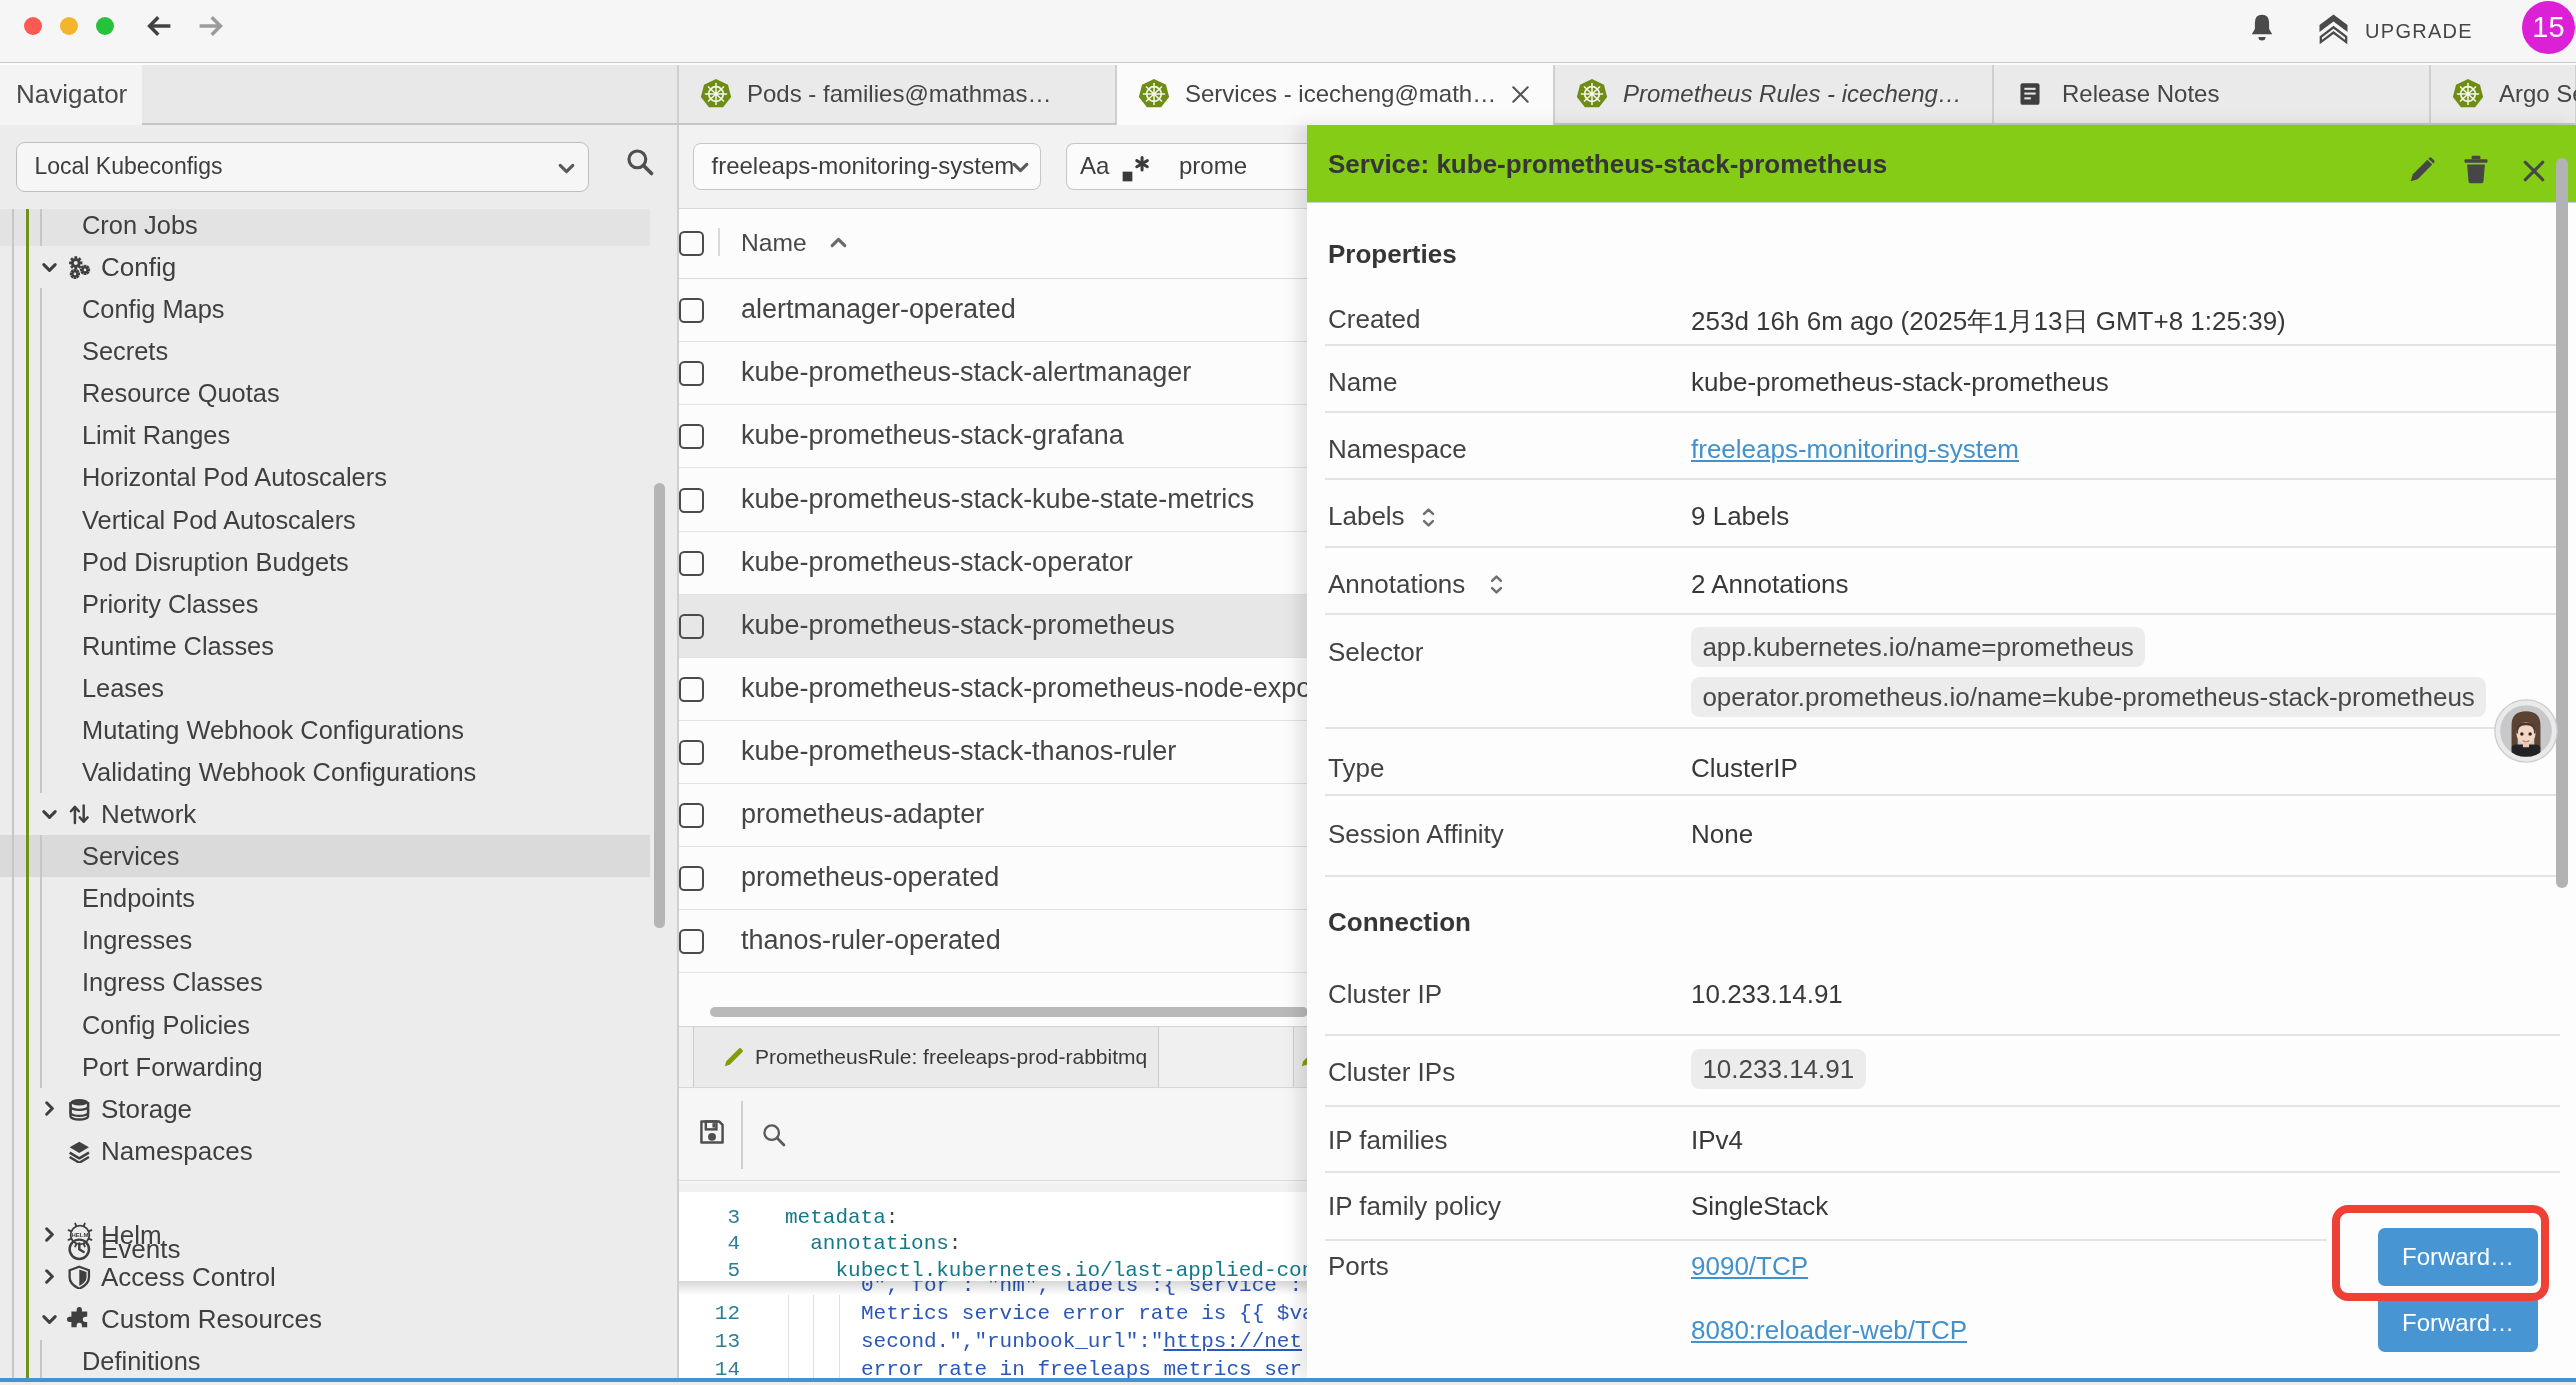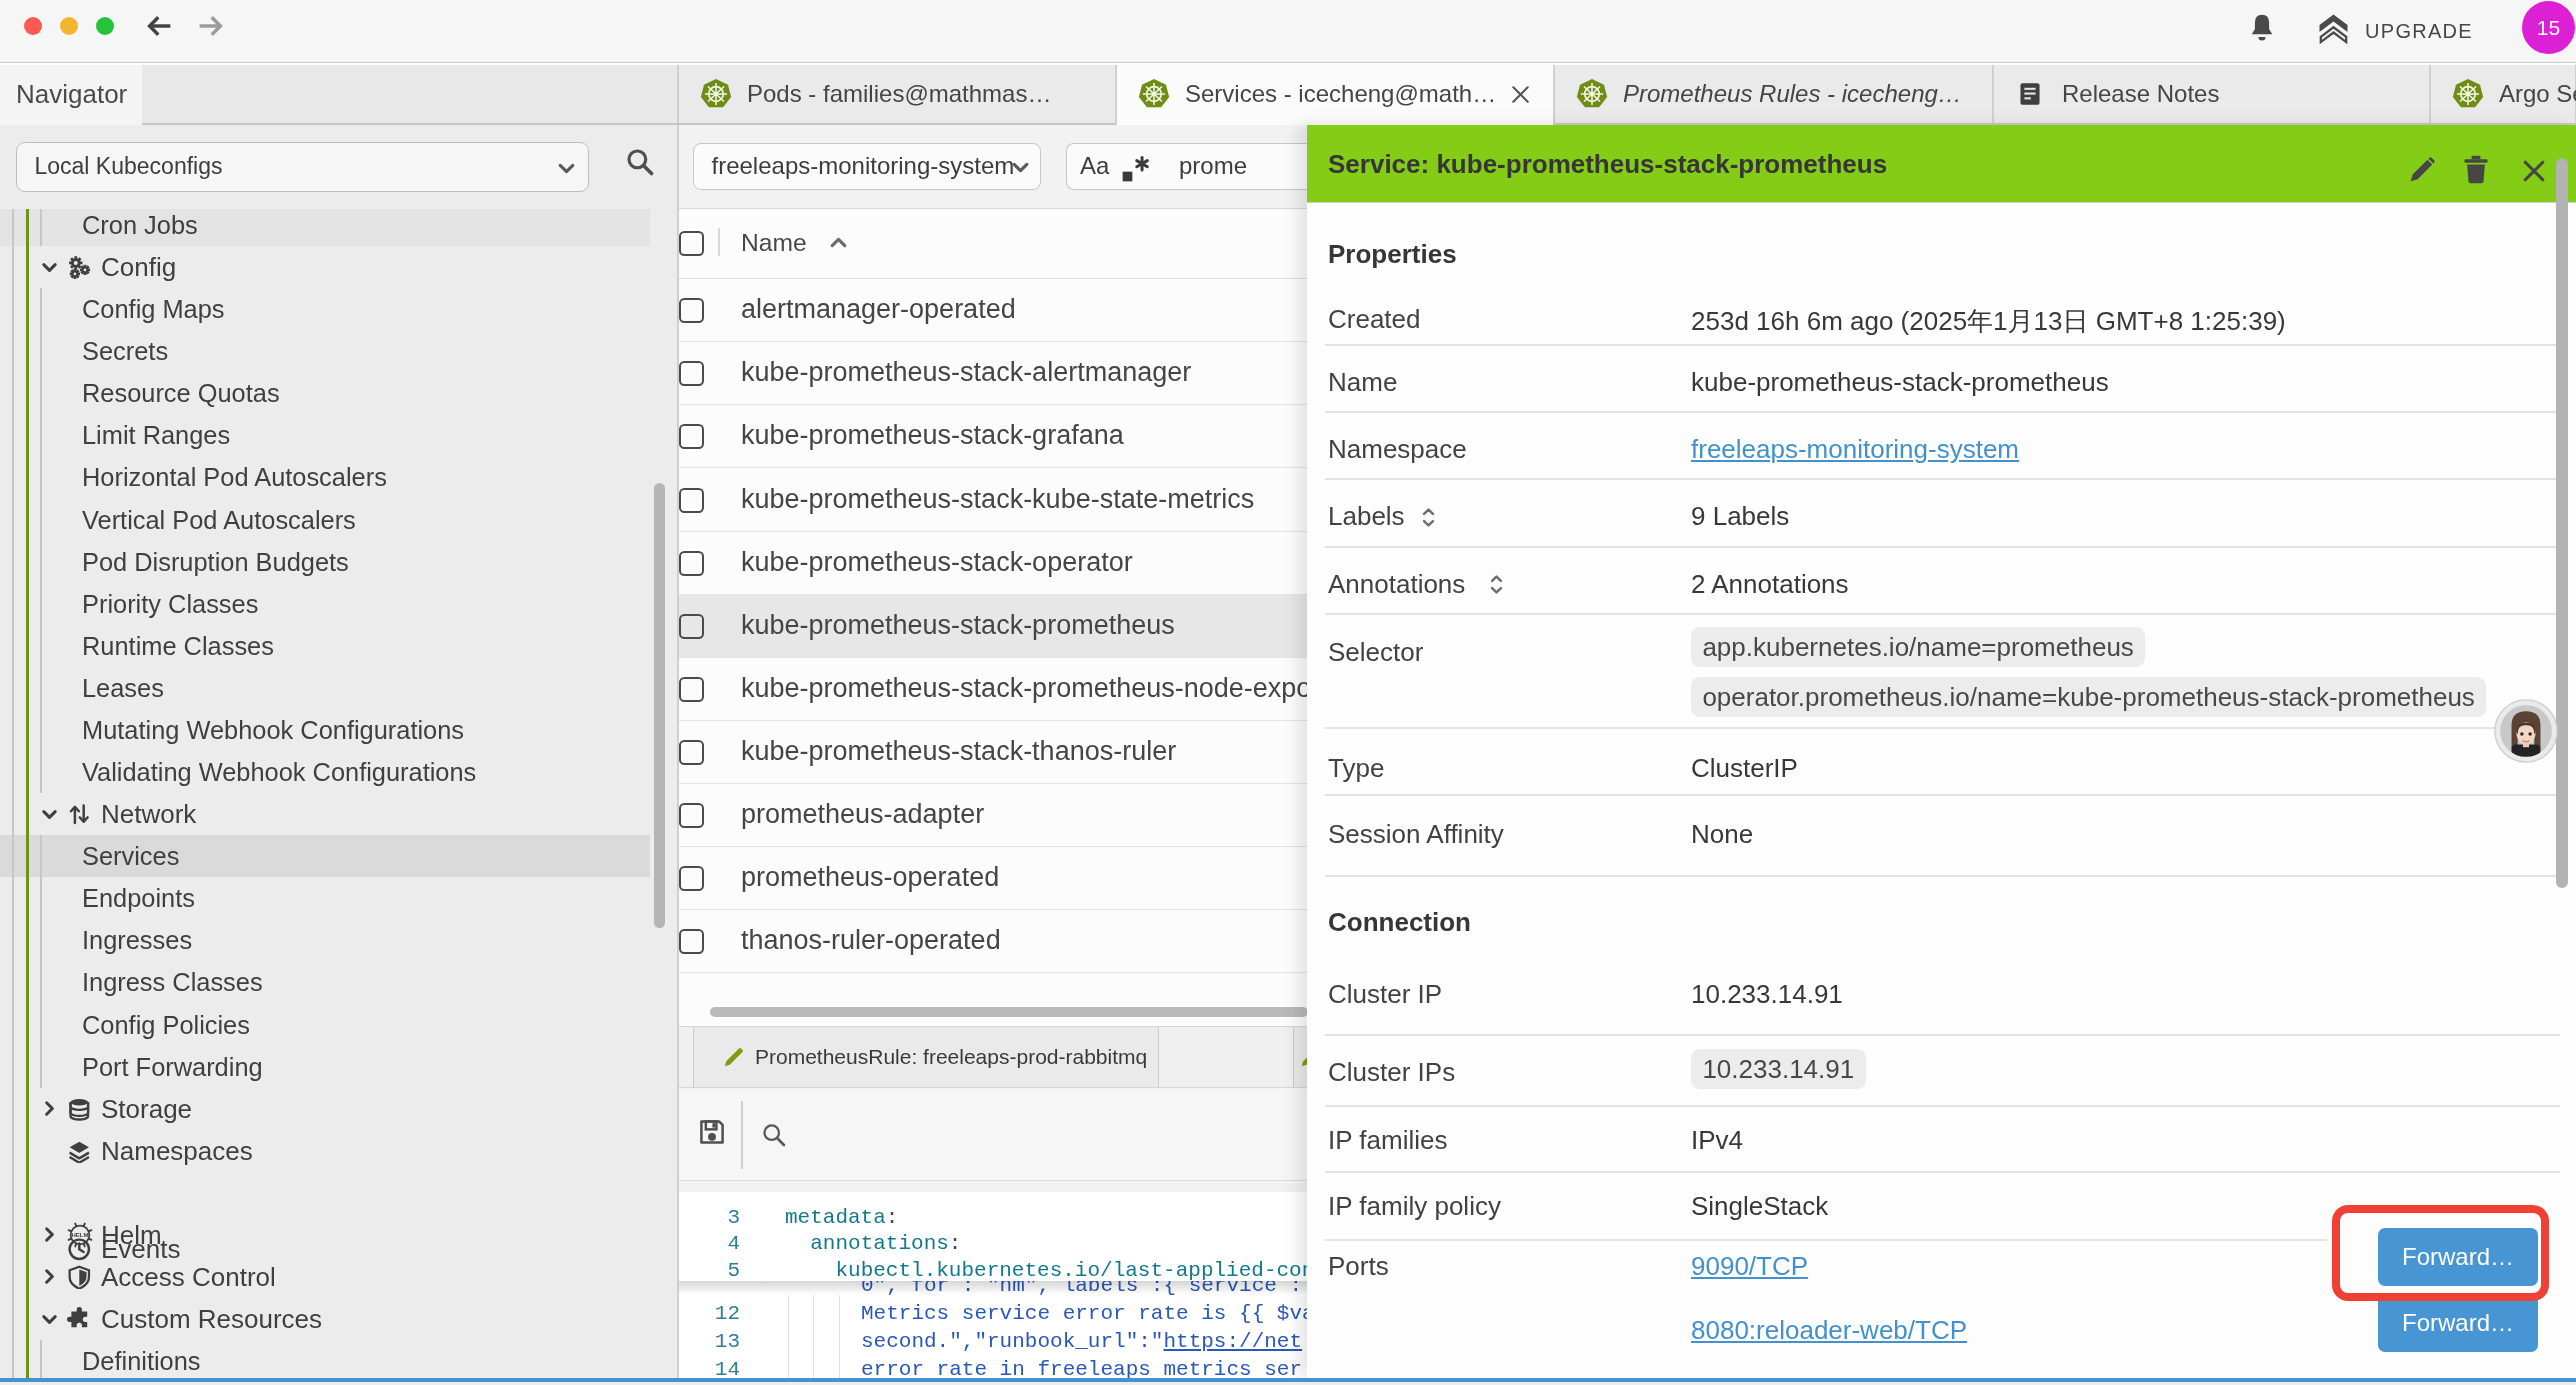--- a/index.html
+++ b/index.html
@@ -66,21 +66,21 @@
   </svg>
 <svg class="abs" style="left:2246px;top:12.3px" width="32" height="32" viewBox="0 0 36 36">
 <path d="M18 3 q-8 0-8 9 v7 l-3.5 6 h23 l-3.5-6 v-7 q0-9-8-9 Z" fill="#4a4a4a"></path>
 <path d="M14 28 a4 4 0 0 0 8 0 Z" fill="#4a4a4a"></path>
   </svg>
 <svg class="abs" style="left:2316px;top:10.5px" width="35" height="35" viewBox="0 0 40 40">
 <path d="M4 16 L20 4 L36 16 L36 24 L20 12 L4 24 Z" fill="#4a4a4a"></path>
 <path d="M5.5 29.5 L20 18.6 L34.5 29.5 L34.5 35.5 L20 24.6 L5.5 35.5 Z" fill="none" stroke="#4a4a4a" stroke-width="2.6"></path>
   </svg>
 <div class="abs" style="left:2365px;top:0;line-height:63px;font-size:20px;letter-spacing:1.3px;color:#464646;">UPGRADE</div>
-<div class="abs" style="left:2522px;top:0.9px;width:53px;height:53px;border-radius:50%;background:#dc20d5;color:#fff;font-size:21px;text-align:center;line-height:53px;">15</div>
+<div class="abs" style="left:2522px;top:0.9px;width:53px;height:53px;border-radius:50%;background:#dc20d5;color:#fff;font-size:29px;text-align:center;line-height:53px;">15</div>
 <div class="abs" id="tabstrip"></div>
 <div class="abs" id="tabstrip-border"></div>
 <div class="abs tab" style="left:0;width:142px;background:#f4f4f4;z-index:7;height:60px;">
     <span class="ttxt" style="left:16px;font-size:26px;color:#4a4a4a;">Navigator</span>
   </div>
 <div class="abs tab" style="left:678px;width:438px;background:#eaeaea;border-left:0.9px solid #cfcfcf;border-right:0.9px solid #cfcfcf;">
     <svg class="abs" style="left:21px;top:13px" width="32" height="32" viewBox="0 0 36 36">
 <path d="M18 1 L31.5 7.5 L35 21.5 L26 33 L10 33 L1 21.5 L4.5 7.5 Z" fill="#6f8c15"></path>
 <circle cx="18" cy="18" r="8.2" fill="none" stroke="#f3f6e8" stroke-width="1.9"></circle>
 <circle cx="18" cy="18" r="2" fill="#f3f6e8"></circle>

